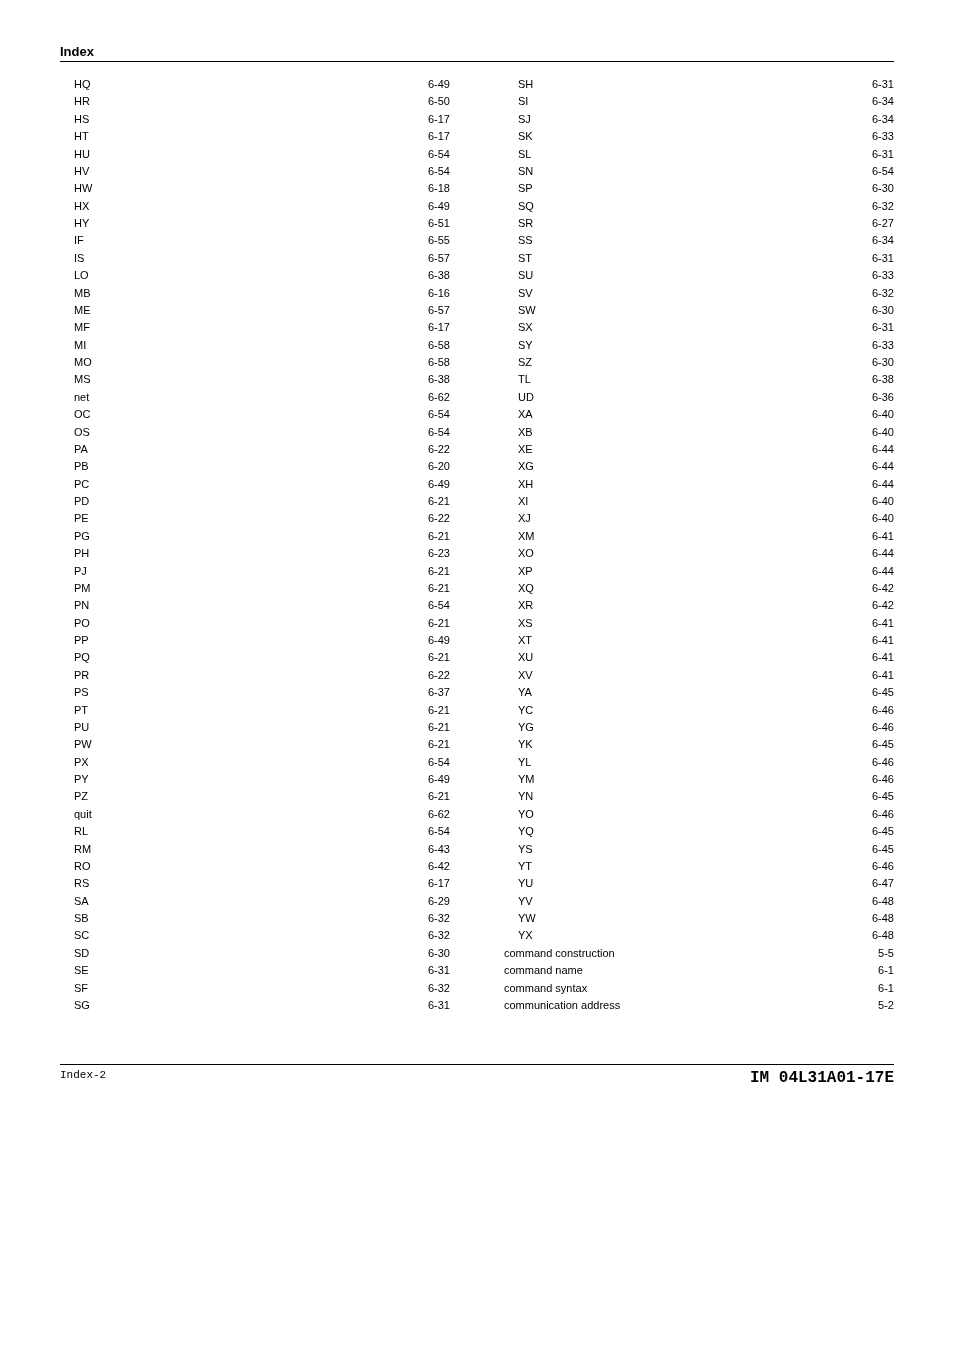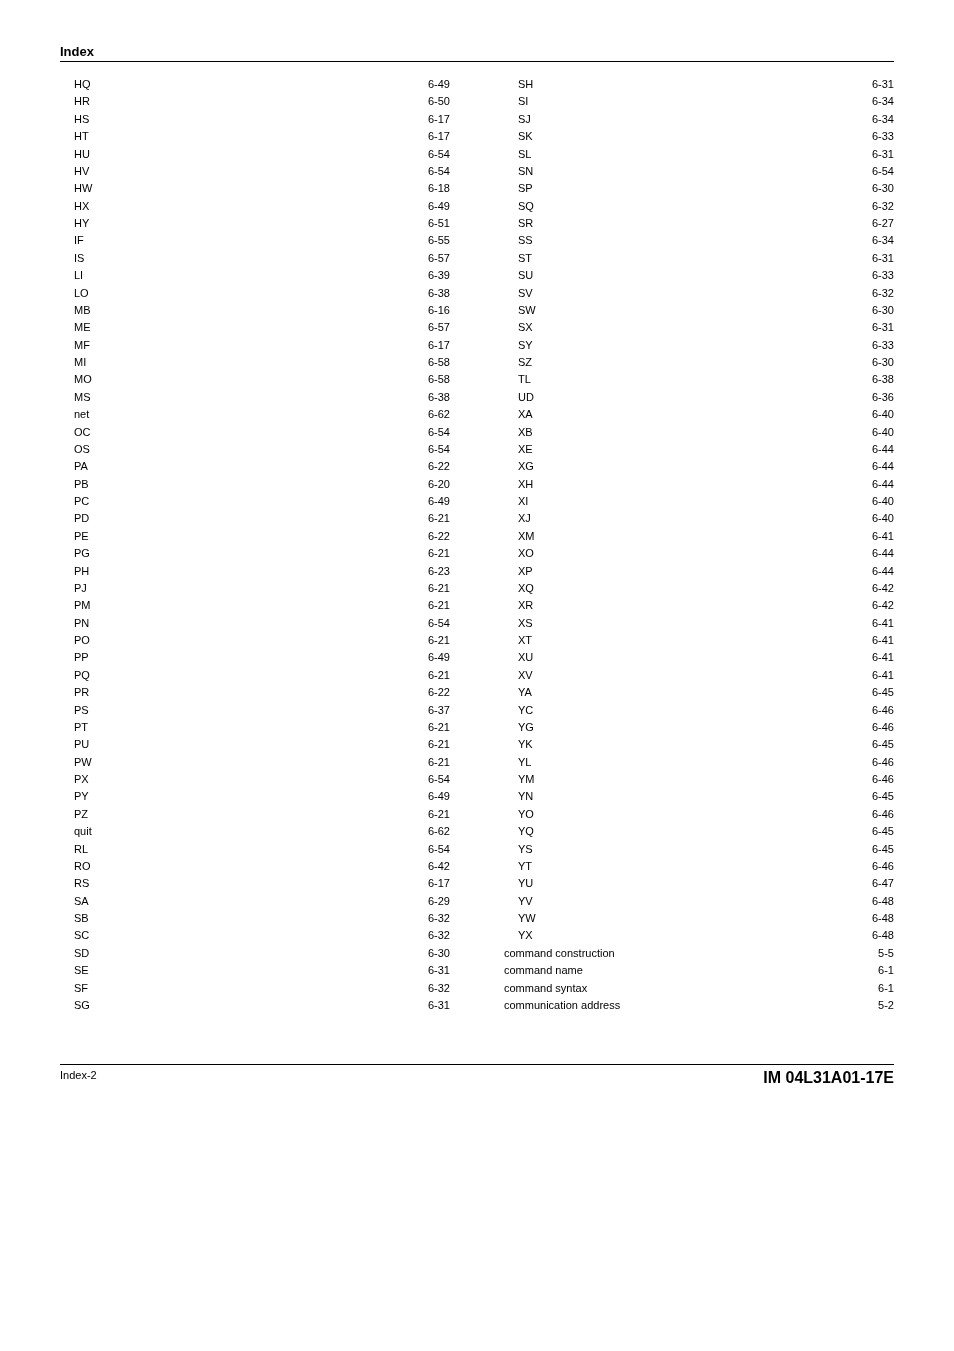--- a/index.html
+++ b/index.html
@@ -62,20 +62,21 @@
   .indent {
     padding-left: 14px;
   }
   .footer {
     display: flex;
     justify-content: space-between;
     border-top: 1px solid #000;
     margin-top: 50px;
     padding-top: 4px;
     font-size: 11px;
+    font-family: Liberation Mono, monospace;
   }
   .footer-left {
     font-weight: normal;
   }
   .footer-right {
     font-weight: bold;
     font-size: 16px;
   }
 </style>
 </head>
@@ -136,25 +137,20 @@
           <span class="term">IF</span>
           <span class="dots"></span>
           <span class="pageref">6-55</span>
         </div>
         <div class="entry indent">
           <span class="term">IS</span>
           <span class="dots"></span>
           <span class="pageref">6-57</span>
         </div>
         <div class="entry indent">
-          <span class="term">LI</span>
-          <span class="dots"></span>
-          <span class="pageref">6-39</span>
-        </div>
-        <div class="entry indent">
           <span class="term">LO</span>
           <span class="dots"></span>
           <span class="pageref">6-38</span>
         </div>
         <div class="entry indent">
           <span class="term">MB</span>
           <span class="dots"></span>
           <span class="pageref">6-16</span>
         </div>
         <div class="entry indent">
@@ -304,20 +300,25 @@
         </div>
         <div class="entry indent">
           <span class="term">quit</span>
           <span class="dots"></span>
           <span class="pageref">6-62</span>
         </div>
         <div class="entry indent">
           <span class="term">RL</span>
           <span class="dots"></span>
           <span class="pageref">6-54</span>
+        </div>
+        <div class="entry indent">
+          <span class="term">RM</span>
+          <span class="dots"></span>
+          <span class="pageref">6-43</span>
         </div>
         <div class="entry indent">
           <span class="term">RO</span>
           <span class="dots"></span>
           <span class="pageref">6-42</span>
         </div>
         <div class="entry indent">
           <span class="term">RS</span>
           <span class="dots"></span>
           <span class="pageref">6-17</span>

